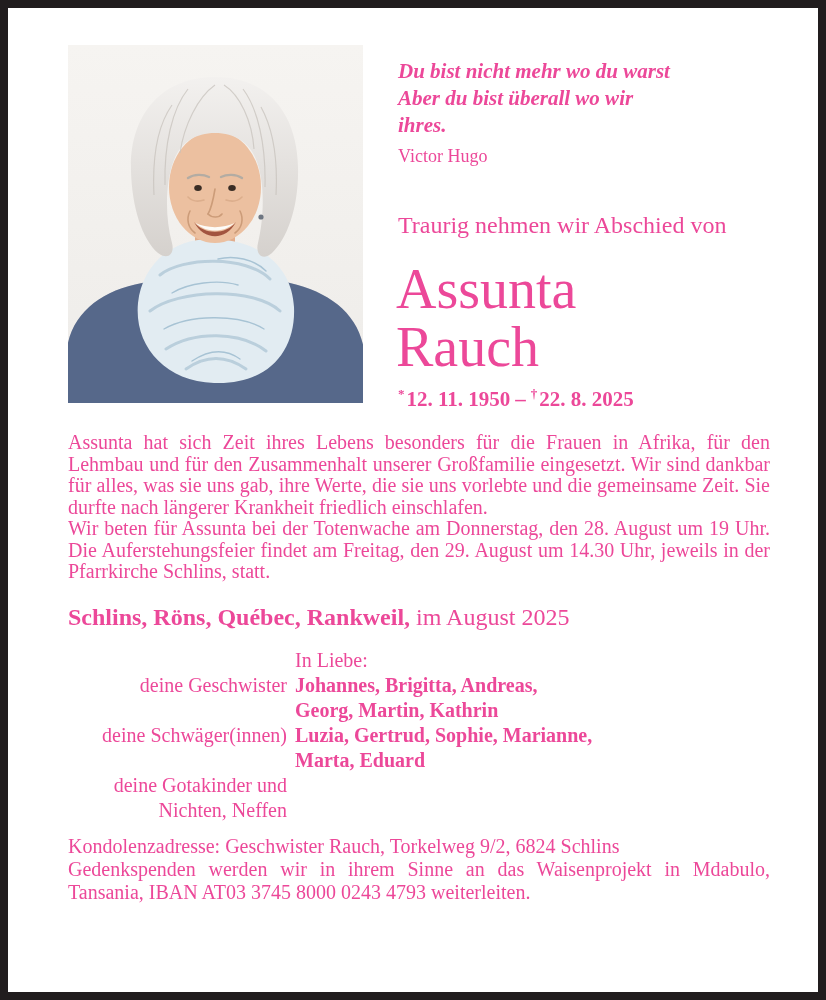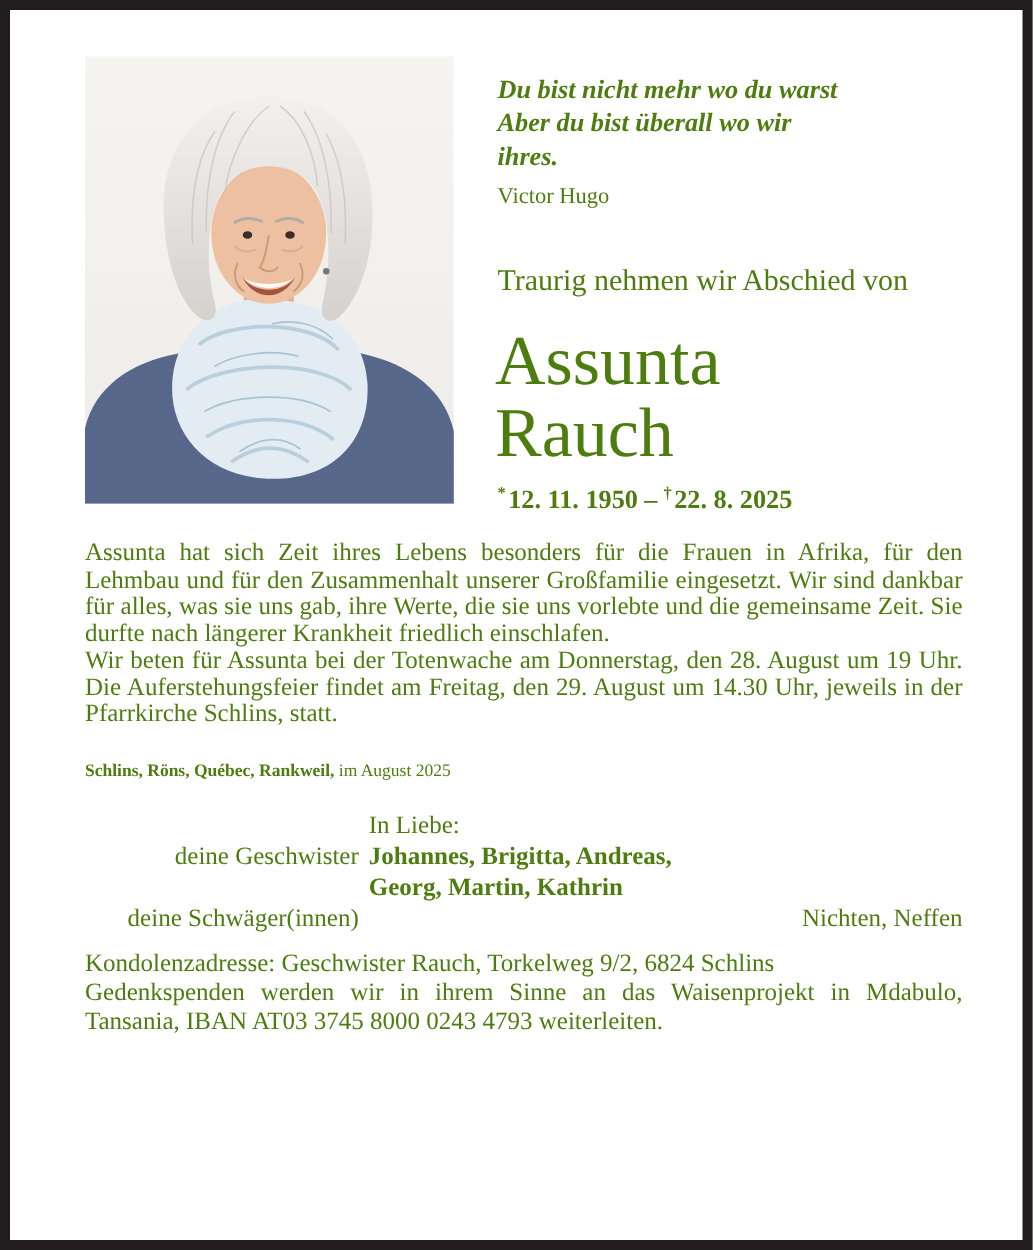--- a/index.html
+++ b/index.html
@@ -1,39 +1,39 @@
 <!DOCTYPE html>
 <html lang="de"><head>
 <meta charset="utf-8">
 <style>
   html,body { margin:0; padding:0; }
   body { background:#211d1e; font-family:"Liberation Serif", serif; }
   .page { position:relative; width:826px; height:1000px; background:#211d1e; overflow:hidden; }
-  .card { position:absolute; left:8px; top:8px; width:810px; height:984px; background:#ffffff; color:#4d7c0f; }
+  .card { position:absolute; left:8px; top:8px; width:810px; height:984px; background:#ffffff; color:#ec4899; }
 
   
   .photo { position:absolute; left:60px; top:37px; width:295px; height:358px; }
   .photo svg { display:block; width:100%; height:100%; }
 
   
   .quote { position:absolute; left:390px; top:50px; width:286px;
            font-style:italic; font-weight:700; font-size:21px; line-height:27px; }
   .quote-attr { font-style:normal; font-weight:400; font-size:18px; line-height:22px;
                 margin-top:6px; padding-right:2px; }
   .farewell { position:absolute; left:390px; top:203px; font-size:24px; line-height:28px; }
   .name { position:absolute; left:388px; top:252px; font-size:56px; line-height:58px; }
   .dates { position:absolute; left:390px; top:374px; font-size:21px; line-height:24px; font-weight:700; white-space:nowrap; }
   .dates .sup { font-size:13px; vertical-align:8px; margin-right:2px; }
   .dates .sep { margin:0 5px; }
 
   
   .content { position:absolute; left:60px; top:424px; width:702px; font-size:20px; line-height:21.5px; }
   .content p { margin:0; text-align:justify; }
   .p2 { margin-top:19px; }
-  .dateline { margin-top:22px; font-size:14px; line-height:25px; }
+  .dateline { margin-top:22px; font-size:24px; line-height:25px; }
   .dateline .bold { font-weight:700; }
 
   .family { margin-top:18px; display:grid; grid-template-columns:219px 1fr; column-gap:8px; line-height:25px; }
   .family .label { text-align:right; }
   .family .value { font-weight:700; }
   .family .value .suffix { font-weight:400; }
 
   .condolence { margin-top:11px; line-height:24px; }
   .donation { margin-top:13px; line-height:23px; }
 </style>
@@ -138,22 +138,27 @@
           <div>deine Geschwister</div>
         </div>
         <div class="value">
           <div>Johannes, Brigitta, Andreas,</div>
           <div>Georg, Martin, Kathrin</div>
         </div>
 
         <div class="label">
           <div>deine Schwäger(innen)</div>
         </div>
+        <div class="value">
+          <div>Luzia, Gertrud, Sophie, Marianne,</div>
+          <div>Marta, Eduard</div>
+        </div>
 
         <div class="label">
+          <div>deine Gotakinder und</div>
           <div>Nichten, Neffen</div>
         </div>
       </div>
 
       <div class="condolence">Kondolenzadresse: Geschwister Rauch, Torkelweg 9/2, 6824 Schlins</div>
       <p class="donation">Gedenkspenden werden wir in ihrem Sinne an das Waisenprojekt in Mdabulo, Tansania, IBAN AT03 3745 8000 0243 4793 weiterleiten.</p>
     </div>
 
   </div>
 </div>

